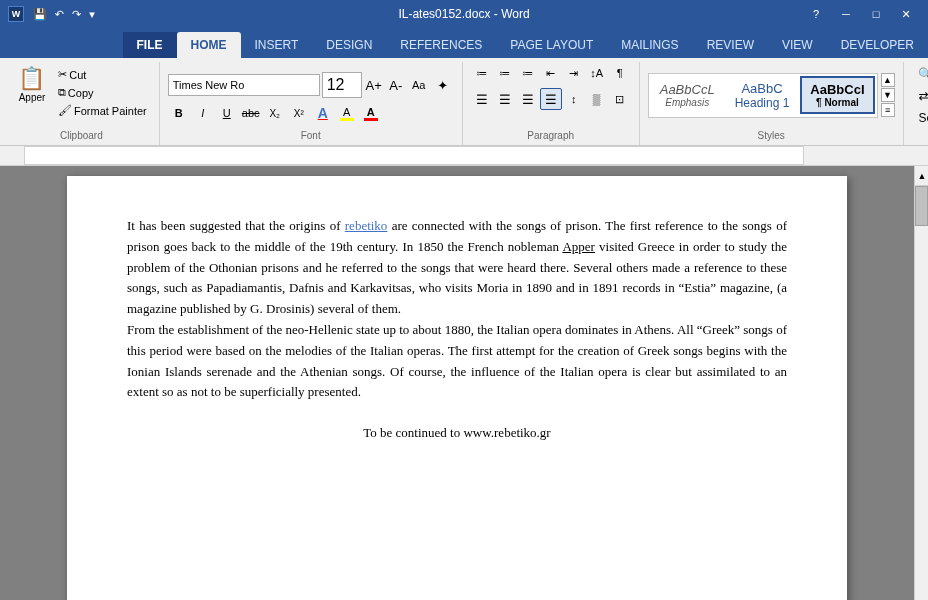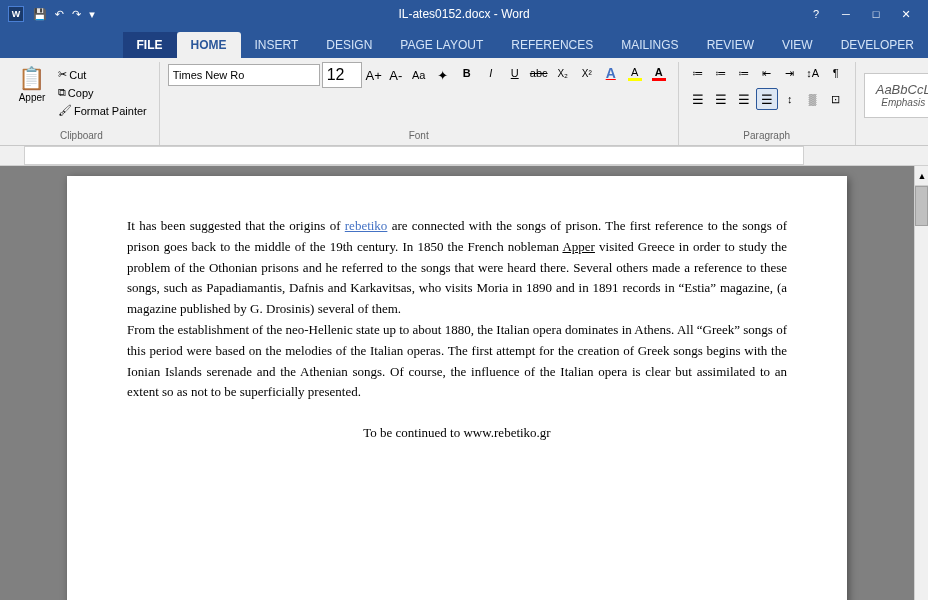--- a/index.html
+++ b/index.html
@@ -108,22 +108,22 @@
     <div class="title-btn">□</div>
     <div class="title-btn close">✕</div>
   </div>
 </div>
 
 <div class="ribbon-tabs">
   <div class="ribbon-tab" style="background:#1e4080; color:white; font-weight:bold;">FILE</div>
   <div class="ribbon-tab active">HOME</div>
   <div class="ribbon-tab">INSERT</div>
   <div class="ribbon-tab">DESIGN</div>
+  <div class="ribbon-tab">REFERENCES</div>
   <div class="ribbon-tab">PAGE LAYOUT</div>
-  <div class="ribbon-tab">REFERENCES</div>
   <div class="ribbon-tab">MAILINGS</div>
   <div class="ribbon-tab">REVIEW</div>
   <div class="ribbon-tab">VIEW</div>
   <div class="ribbon-tab">DEVELOPER</div>
 </div>
 
 <div class="ribbon-content">
 
   <div class="ribbon-group">
     <div class="ribbon-group-content clipboard-group">
@@ -143,21 +143,21 @@
         <div class="small-btn">
           <span>🖌</span>
           <span>Format Painter</span>
         </div>
       </div>
     </div>
     <div class="ribbon-group-label">Clipboard</div>
   </div>
 
   <div class="ribbon-group">
-    <div class="ribbon-group-content" style="flex-direction:row; gap:2px;">
+    <div class="ribbon-group-content" style="flex-direction:column; gap:2px;margin-top:10px;">
       <div class="font-row1">
         <input type="text" class="font-select" value="Times New Ro" style="">
         <input type="text" class="font-size-select" value="12" style="">
         <div class="font-size-btn" title="Increase Font Size">A+</div>
         <div class="font-size-btn" title="Decrease Font Size">A-</div>
         <div class="ribbon-icon-btn">Aa</div>
         <div class="ribbon-icon-btn" style="font-size:13px;">✦</div>
       </div>
       <div class="font-row2">
         <div class="ribbon-icon-btn bold">B</div>

